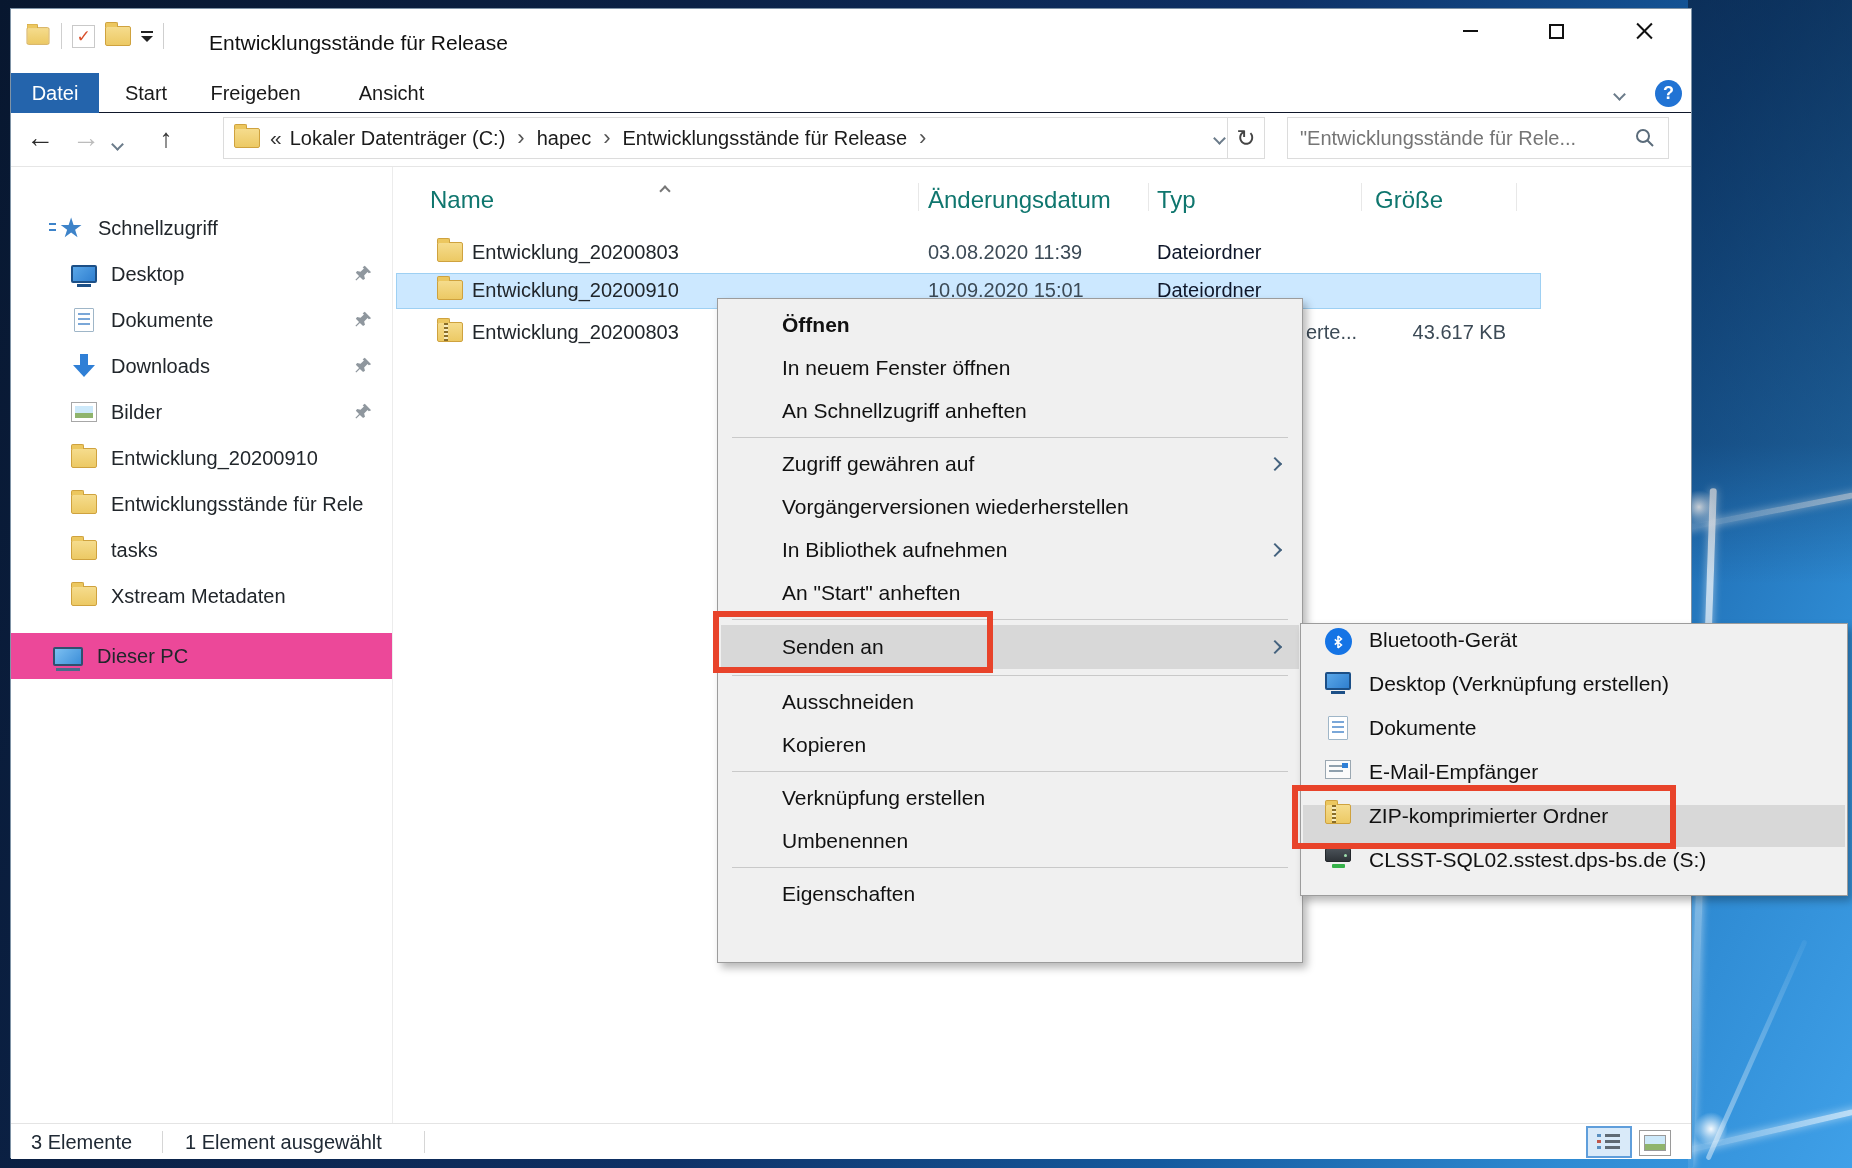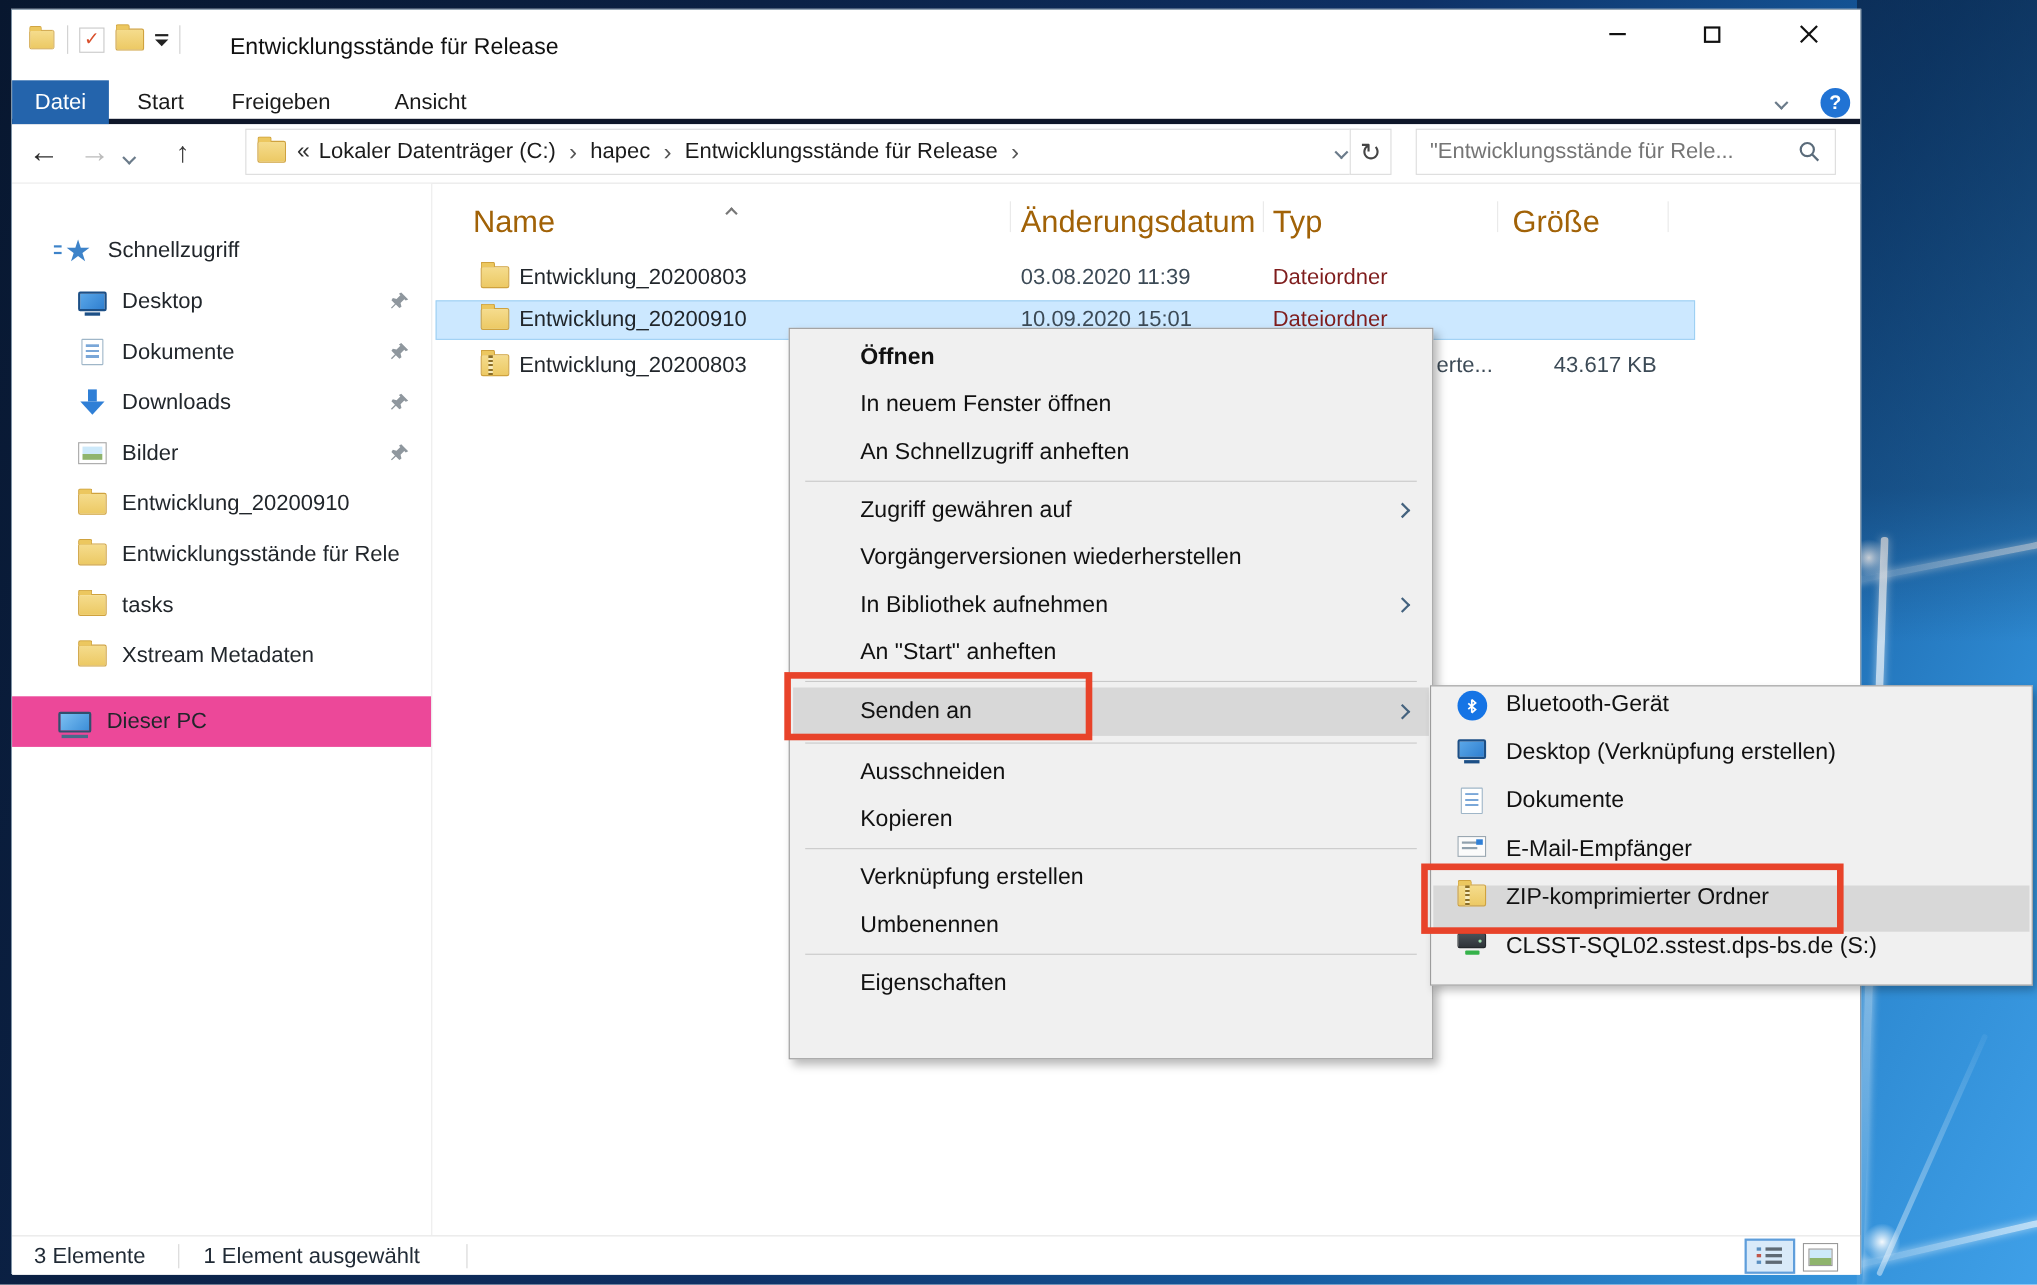--- a/index.html
+++ b/index.html
@@ -31,21 +31,21 @@
   .title-text { position:absolute; left:198px; top:22px; font-size:21px; color:#111; white-space:nowrap; }
   .winbtn { position:absolute; top:2px; width:50px; height:40px; display:flex; align-items:center; justify-content:center; }
   .btn-min { left:1434px; } .btn-max { left:1520px; } .btn-close { left:1608px; }
   .min-glyph { width:15px; height:2px; background:#111; }
   .max-glyph { width:15px; height:15px; border:2px solid #111; }
   .x-glyph { position:relative; width:19px; height:19px; }
   .x-glyph::before,.x-glyph::after { content:""; position:absolute; left:-1px; top:8px; width:21px; height:2px; background:#111; }
   .x-glyph::before { transform:rotate(45deg); } .x-glyph::after { transform:rotate(-45deg); }
 
   
-  .tabsrow { position:absolute; left:0; top:64px; width:100%; height:40px; background:#fff; border-bottom:5px solid #0f172a; }
+  .tabsrow { position:absolute; left:0; top:64px; width:100%; height:40px; background:#fff; border-bottom:1px solid #0f172a; }
   .tab-file { position:absolute; left:0; top:0; width:88px; height:40px; background:#2464ac; color:#fff;
     display:flex; align-items:center; justify-content:center; font-size:20px; }
   .tab { position:absolute; top:0; height:40px; display:flex; align-items:center; justify-content:center; font-size:20px; color:#1a1a1a; }
   .tab-start { left:100px; width:70px; } .tab-freigeben { left:192px; width:105px; } .tab-ansicht { left:338px; width:85px; }
   .ribbon-collapse { position:absolute; left:1604px; top:12px; }
   .help-circle { position:absolute; left:1644px; top:7px; width:27px; height:27px; border-radius:50%; background:#2173d4;
     color:#fff; font-size:18px; font-weight:bold; display:flex; align-items:center; justify-content:center; }
 
   
   .navrow { position:absolute; left:0; top:104px; width:100%; height:54px; background:#fff; border-bottom:1px solid #e6e6e6; }
@@ -98,30 +98,30 @@
   .ic-star::after { content:""; position:absolute; left:-7px; top:9px; width:7px; height:2px; background:#3d83c9; box-shadow:0 6px 0 #3d83c9; }
   .ic-bt { width:27px; height:27px; border-radius:50%; background:#1574e5; display:flex; align-items:center; justify-content:center; }
   .ic-mail { width:26px; height:19px; background:#fbfbfb; border:1px solid #9aa7b1; }
   .ic-mail::before { content:""; position:absolute; left:3px; top:4px; width:14px; height:2px; background:#8fa0ad; box-shadow:0 5px 0 #8fa0ad; }
   .ic-mail::after { content:""; position:absolute; right:2px; top:2px; width:6px; height:5px; background:#2f7fd6; }
   .ic-net { width:26px; height:14px; background:linear-gradient(#4a5158,#2e3338); border:1px solid #23272b; border-radius:2px; }
   .ic-net::before { content:""; position:absolute; right:3px; top:5px; width:3px; height:3px; background:#9fe0ae; border-radius:50%; }
   .ic-net::after { content:""; position:absolute; left:6px; bottom:-7px; width:13px; height:4px; background:#35b24a; border-radius:1px; }
 
   
-  .listheader { position:absolute; left:382px; top:172px; width:1298px; height:34px; font-size:28px; color:#a16207; }
+  .listheader { position:absolute; left:382px; top:172px; width:1298px; height:34px; font-size:24px; color:#0f766e; }
   .colname { position:absolute; top:5px; white-space:nowrap; }
   .sortcaret { position:absolute; left:268px; top:-8px; }
   .sortcaret .chev { border-color:#777; width:8px; height:8px; border-width:2px; }
   .colsep { position:absolute; top:2px; width:1px; height:28px; background:#e8e8e8; }
 
   .frow { position:absolute; left:382px; width:1298px; height:36px; font-size:20px; }
   .frow .cell { position:absolute; top:6px; white-space:nowrap; }
   .frow .ficon { position:absolute; left:44px; top:7px; }
-  .c-name { left:79px; } .c-date { left:535px; color:#3c4a56; } .c-type { left:764px; color:#7f1d1d; }
+  .c-name { left:79px; } .c-date { left:535px; color:#3c4a56; } .c-type { left:764px; color:#0f172a; }
   .c-size { left:918px; width:195px; text-align:right; color:#3c4a56; }
   .c-typevis { left:913px; color:#3c4a56;text-align:right; }
   .row-selected { position:absolute; left:385px; width:1145px; height:36px; background:#cce8ff; border:1px solid #9ed0f3; }
 
   
   .statusbar { position:absolute; left:0; top:1114px; width:100%; height:36px; background:#fff; border-top:1px solid #e4e4e4; font-size:20px; color:#202a35; }
   .st-text { position:absolute; top:7px; white-space:nowrap; }
   .st-sep { position:absolute; top:7px; width:1px; height:22px; background:#d6d6d6; }
   .viewbtn { position:absolute; display:flex; align-items:center; justify-content:center; }
   .vb1 { left:1575px; top:2px; width:46px; height:32px; background:#d9eaf9; border:2px solid #5f9edb; }

